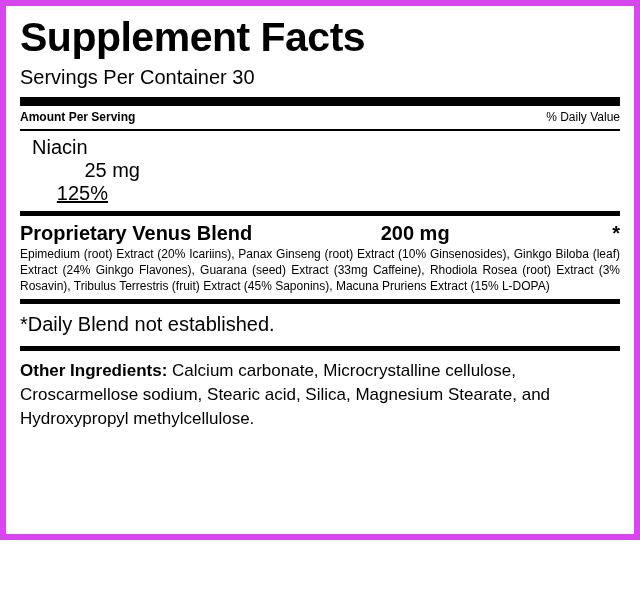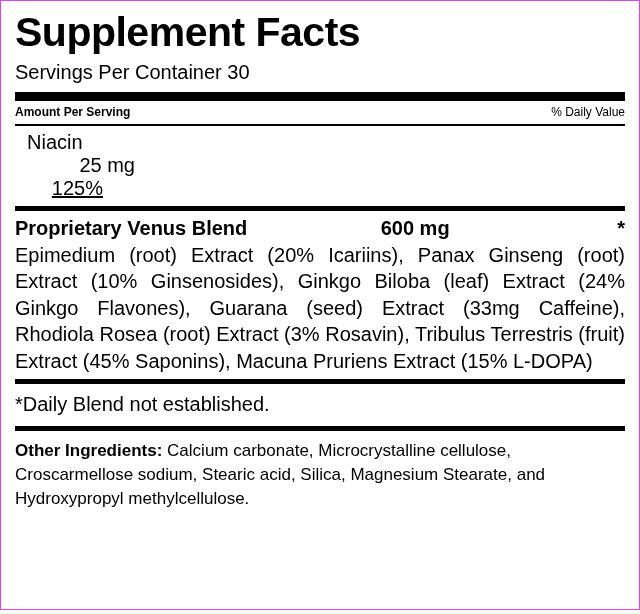--- a/index.html
+++ b/index.html
@@ -11,22 +11,22 @@
     width: 640px;
     height: 614px;
     font-family: "Liberation Sans", sans-serif;
     color: #000000;
     overflow: hidden;
   }
 
   .panel {
     box-sizing: border-box;
     width: 640px;
-    height: 610px;
-    border: 1px solid #d946ef;
+    height: 540px;
+    border: 6px solid #d946ef;
     padding: 8px 14px 6px 14px;
     background: #ffffff;
   }
 
   .title {
     font-size: 41px;
     font-weight: bold;
     letter-spacing: -0.5px;
     line-height: 1.05;
     margin: 2px 0 6px 0;
@@ -105,21 +105,21 @@
     padding-right: 26px;
   }
   .blend-row .bstar {
     flex: 0 0 auto;
     font-weight: bold;
     width: 16px;
     text-align: right;
   }
 
   .blend-desc {
-    font-size: 20px;
+    font-size: 12px;
     line-height: 1.33;
     text-align: justify;
     text-justify: inter-word;
     padding: 0 0 4px 0;
   }
 
   .footnote {
     font-size: 20px;
     padding: 9px 0 10px 0;
   }
@@ -154,21 +154,21 @@
   <div class="nutrient-row">
     <span class="name">Niacin</span>
     <span class="amount">25 mg</span>
     <span class="dv">125%</span>
   </div>
 
   <div class="rule-medium"></div>
 
   <div class="blend-row">
     <span class="bname">Proprietary Venus Blend</span>
-    <span class="bamount">600 mg</span>
+    <span class="bamount">200 mg</span>
     <span class="bstar">*</span>
   </div>
 
   <div class="blend-desc">Epimedium (root) Extract (20% Icariins), Panax Ginseng (root) Extract (10% Ginsenosides), Ginkgo Biloba (leaf) Extract (24% Ginkgo Flavones), Guarana (seed) Extract (33mg Caffeine), Rhodiola Rosea (root) Extract (3% Rosavin), Tribulus Terrestris (fruit) Extract (45% Saponins), Macuna Pruriens Extract (15% L-DOPA)</div>
 
   <div class="rule-medium"></div>
 
   <div class="footnote">*Daily Blend not established.</div>
 
   <div class="rule-medium"></div>

